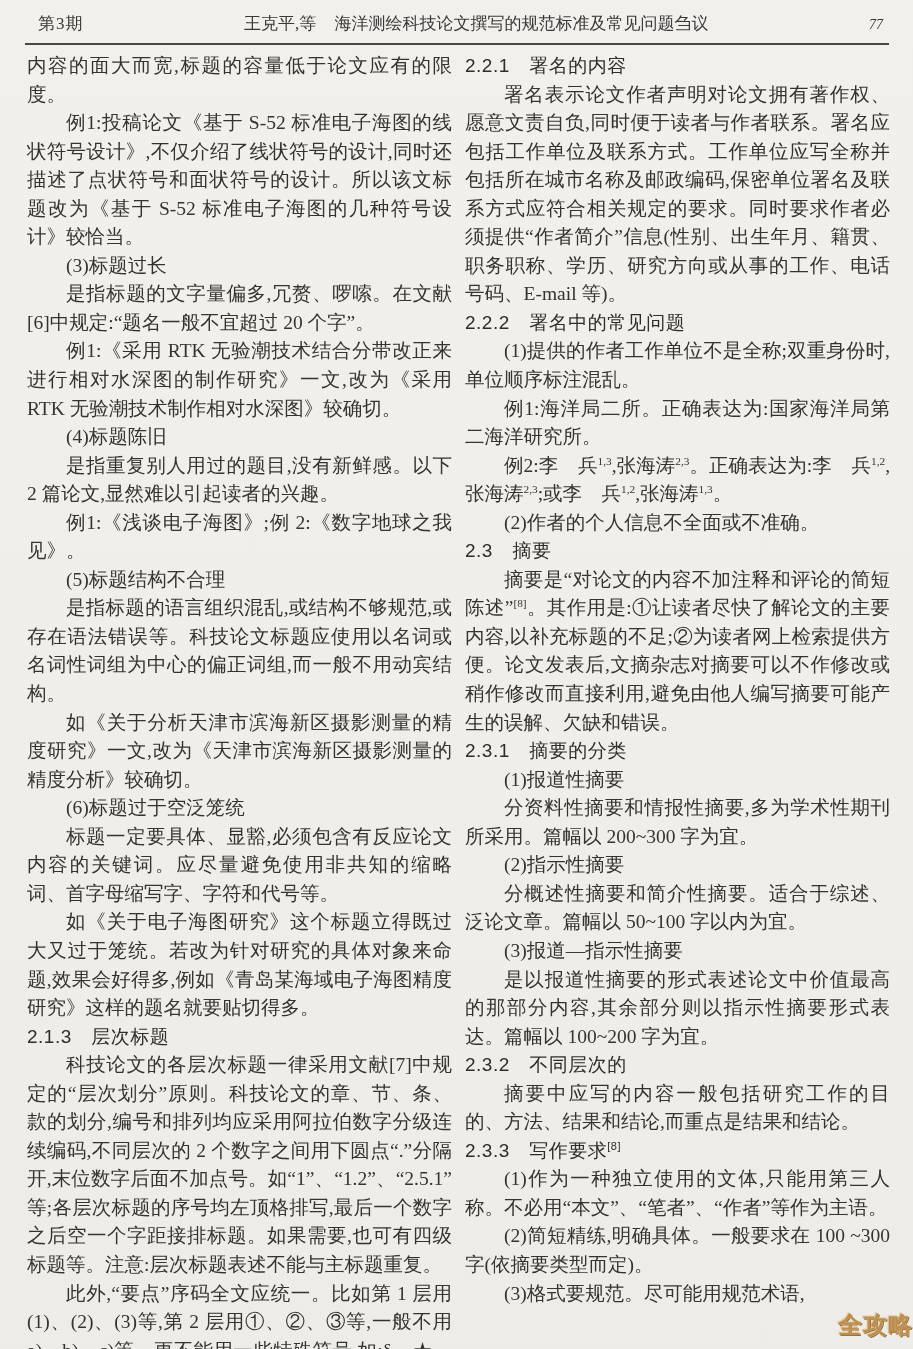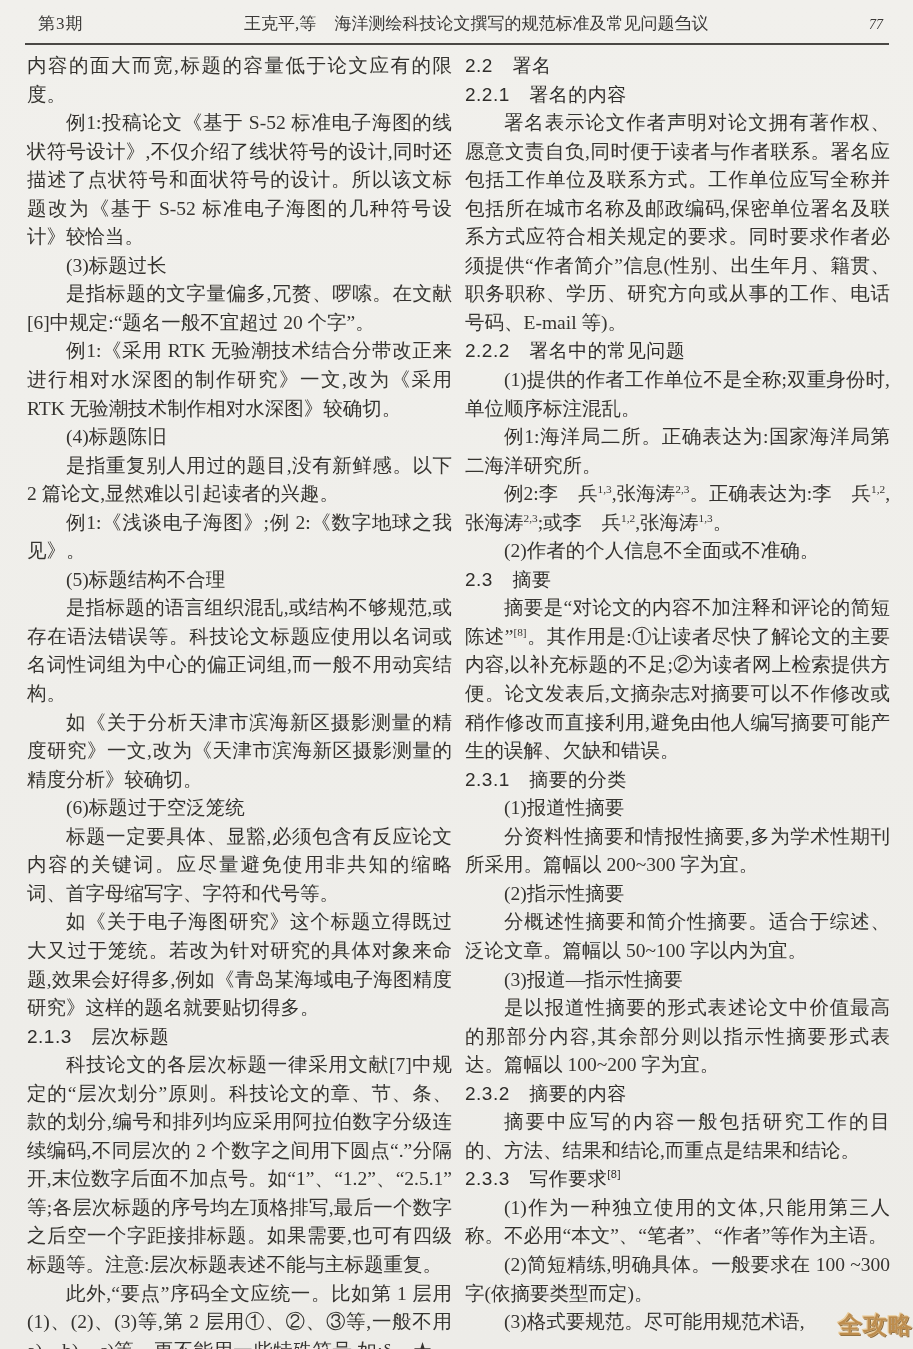--- a/index.html
+++ b/index.html
@@ -110,38 +110,37 @@
         <p class="para">是指标题的语言组织混乱,或结构不够规范,或存在语法错误等。科技论文标题应使用以名词或名词性词组为中心的偏正词组,而一般不用动宾结构。</p>
         <p class="para">如《关于分析天津市滨海新区摄影测量的精度研究》一文,改为《天津市滨海新区摄影测量的精度分析》较确切。</p>
         <p class="para">(6)标题过于空泛笼统</p>
         <p class="para">标题一定要具体、显豁,必须包含有反应论文内容的关键词。应尽量避免使用非共知的缩略词、首字母缩写字、字符和代号等。</p>
         <p class="para">如《关于电子海图研究》这个标题立得既过大又过于笼统。若改为针对研究的具体对象来命题,效果会好得多,例如《青岛某海域电子海图精度研究》这样的题名就要贴切得多。</p>
         <p class="h3">2.1.3　层次标题</p>
         <p class="para">科技论文的各层次标题一律采用文献[7]中规定的“层次划分”原则。科技论文的章、节、条、款的划分,编号和排列均应采用阿拉伯数字分级连续编码,不同层次的 2 个数字之间用下圆点“.”分隔开,末位数字后面不加点号。如“1”、“1.2”、“2.5.1”等;各层次标题的序号均左顶格排写,最后一个数字之后空一个字距接排标题。如果需要,也可有四级标题等。注意:层次标题表述不能与主标题重复。</p>
         <p class="para">此外,“要点”序码全文应统一。比如第 1 层用(1)、(2)、(3)等,第 2 层用①、②、③等,一般不用 a)、b)、c)等。更不能用一些特殊符号,如:§、★、☆、◆、◇、▶、　、➡、　、　等。</p>
       </div>
     <div class="col">
-        <p class="h2">2.2　署名</p>
         <p class="h3">2.2.1　署名的内容</p>
         <p class="para">署名表示论文作者声明对论文拥有著作权、愿意文责自负,同时便于读者与作者联系。署名应包括工作单位及联系方式。工作单位应写全称并包括所在城市名称及邮政编码,保密单位署名及联系方式应符合相关规定的要求。同时要求作者必须提供“作者简介”信息(性别、出生年月、籍贯、职务职称、学历、研究方向或从事的工作、电话号码、E-mail 等)。</p>
         <p class="h3">2.2.2　署名中的常见问题</p>
         <p class="para">(1)提供的作者工作单位不是全称;双重身份时,单位顺序标注混乱。</p>
         <p class="para">例1:海洋局二所。正确表达为:国家海洋局第二海洋研究所。</p>
         <p class="para">例2:李　兵<sup>1,3</sup>,张海涛<sup>2,3</sup>。正确表达为:李　兵<sup>1,2</sup>,张海涛<sup>2,3</sup>;或李　兵<sup>1,2</sup>,张海涛<sup>1,3</sup>。</p>
         <p class="para">(2)作者的个人信息不全面或不准确。</p>
         <p class="h2">2.3　摘要</p>
         <p class="para">摘要是“对论文的内容不加注释和评论的简短陈述”<sup>[8]</sup>。其作用是:①让读者尽快了解论文的主要内容,以补充标题的不足;②为读者网上检索提供方便。论文发表后,文摘杂志对摘要可以不作修改或稍作修改而直接利用,避免由他人编写摘要可能产生的误解、欠缺和错误。</p>
         <p class="h3">2.3.1　摘要的分类</p>
         <p class="para">(1)报道性摘要</p>
         <p class="para">分资料性摘要和情报性摘要,多为学术性期刊所采用。篇幅以 200~300 字为宜。</p>
         <p class="para">(2)指示性摘要</p>
         <p class="para">分概述性摘要和简介性摘要。适合于综述、泛论文章。篇幅以 50~100 字以内为宜。</p>
         <p class="para">(3)报道—指示性摘要</p>
         <p class="para">是以报道性摘要的形式表述论文中价值最高的那部分内容,其余部分则以指示性摘要形式表达。篇幅以 100~200 字为宜。</p>
-        <p class="h3">2.3.2　摘要的内容</p>
+        <p class="h3">2.3.2　不同层次的</p>
         <p class="para">摘要中应写的内容一般包括研究工作的目的、方法、结果和结论,而重点是结果和结论。</p>
         <p class="h3">2.3.3　写作要求<sup>[8]</sup></p>
         <p class="para">(1)作为一种独立使用的文体,只能用第三人称。不必用“本文”、“笔者”、“作者”等作为主语。</p>
         <p class="para">(2)简短精练,明确具体。一般要求在 100 ~300 字(依摘要类型而定)。</p>
         <p class="para">(3)格式要规范。尽可能用规范术语,</p>
       </div>
   </div>
 
   <div class="watermark">全攻略</div>
 

